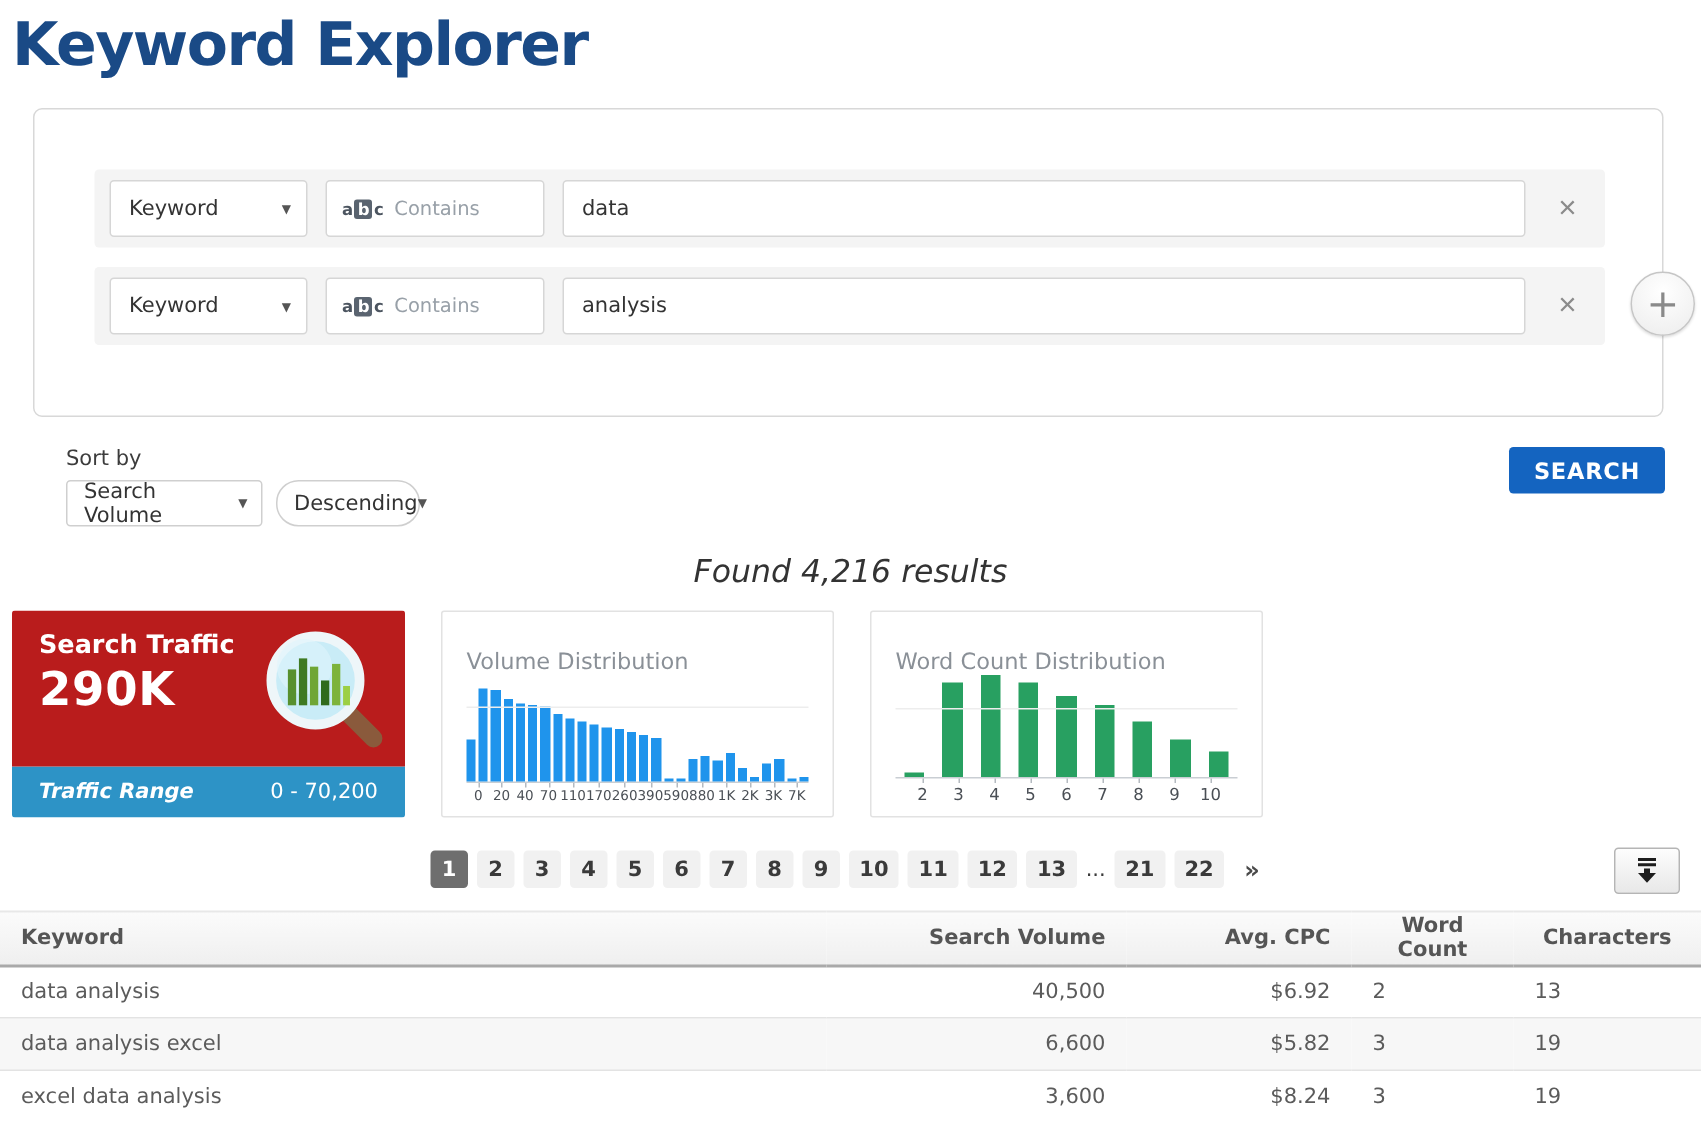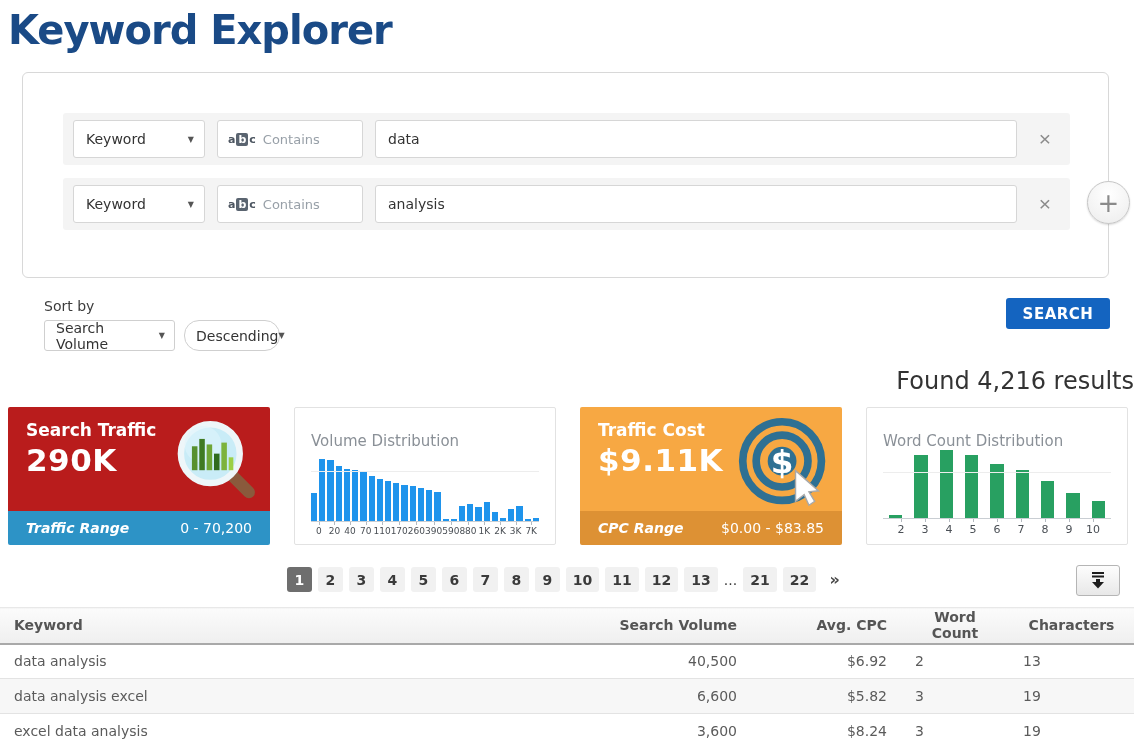--- a/index.html
+++ b/index.html
@@ -39,21 +39,21 @@
   .sort-label { font-size:14px; color:#3c3c3c; margin-bottom:6px; }
   .sort-selects { display:flex; gap:9px; }
   .sort-select { height:31px; border:1px solid #cfcfcf; border-radius:3px; background:#fff;
     display:flex; align-items:center; justify-content:space-between;
     padding:0 9px 0 11px; font-size:14px; color:#333; cursor:pointer; }
   .w-field { width:131px; } .w-dir { width:96px;border-radius:15px; }
   .search-btn { width:104px; height:31px; background:#1464c0; color:#fff; font-weight:bold;
     font-size:15px; border:none; border-radius:3px; letter-spacing:.5px; cursor:pointer;
     font-family:inherit; }
 
-  .results { text-align:right; font-size:24px; color:#333; margin-top:15px; line-height:26px; }
+  .results { text-align:center; font-size:21px; color:#333; margin-top:15px; line-height:26px;font-style:italic; }
 
   
   .cards { display:grid; grid-template-columns:repeat(4,1fr); gap:24px; margin:13px 6px 0 8px; }
   .card { height:138px; border-radius:2px; overflow:hidden; }
   .stat-card { color:#fff; display:flex; flex-direction:column; }
   .stat-main { flex:1; padding:13px 18px 0; position:relative; }
   .stat-title { font-size:17px; font-weight:bold; }
   .stat-value { font-size:31px; font-weight:bold; margin-top:2px; letter-spacing:.5px; }
   .stat-footer { height:34px; display:flex; align-items:center; justify-content:space-between;
     padding:0 18px; font-size:14px; }
@@ -238,37 +238,20 @@
         <span>390</span>
         <span>590</span>
         <span>880</span>
         <span>1K</span>
         <span>2K</span>
         <span>3K</span>
         <span>7K</span>
       </div>
   </div>
 
-  <div class="card stat-card orange">
-    <div class="stat-main">
-      <div class="stat-title">Traffic Cost</div>
-      <div class="stat-value">$9.11K</div>
-      <svg class="stat-icon" width="96" height="96" viewBox="0 0 100 100">
-        <circle cx="48" cy="48" r="41" fill="none" stroke="#2e7093" stroke-width="8"></circle>
-        <circle cx="48" cy="48" r="27" fill="none" stroke="#2e7093" stroke-width="8"></circle>
-        <circle cx="48" cy="48" r="15" fill="#2e7093"></circle>
-        <text x="48" y="60" text-anchor="middle" font-size="34" font-weight="bold" fill="#ffffff">$</text>
-        <polygon points="62,58 62,90 71,83 76,94 82,90 76,80 86,79" fill="#ffffff" stroke="#a9a9a9" stroke-width="1.5"></polygon>
-      </svg>
-    </div>
-    <div class="stat-footer">
-      <span class="lbl">CPC Range</span>
-      <span>$0.00 - $83.85</span>
-    </div>
-  </div>
 
   <div class="card chart-card wc">
     <div class="chart-title">Word Count Distribution</div>
     <div class="bars">
         <div class="gridline" style="top: 33%;"></div>
         <div class="bar" style="height: 4%; background: rgb(40, 160, 97);"></div>
         <div class="bar" style="height: 93%; background: rgb(40, 160, 97);"></div>
         <div class="bar" style="height: 100%; background: rgb(40, 160, 97);"></div>
         <div class="bar" style="height: 92%; background: rgb(40, 160, 97);"></div>
         <div class="bar" style="height: 79%; background: rgb(40, 160, 97);"></div>

